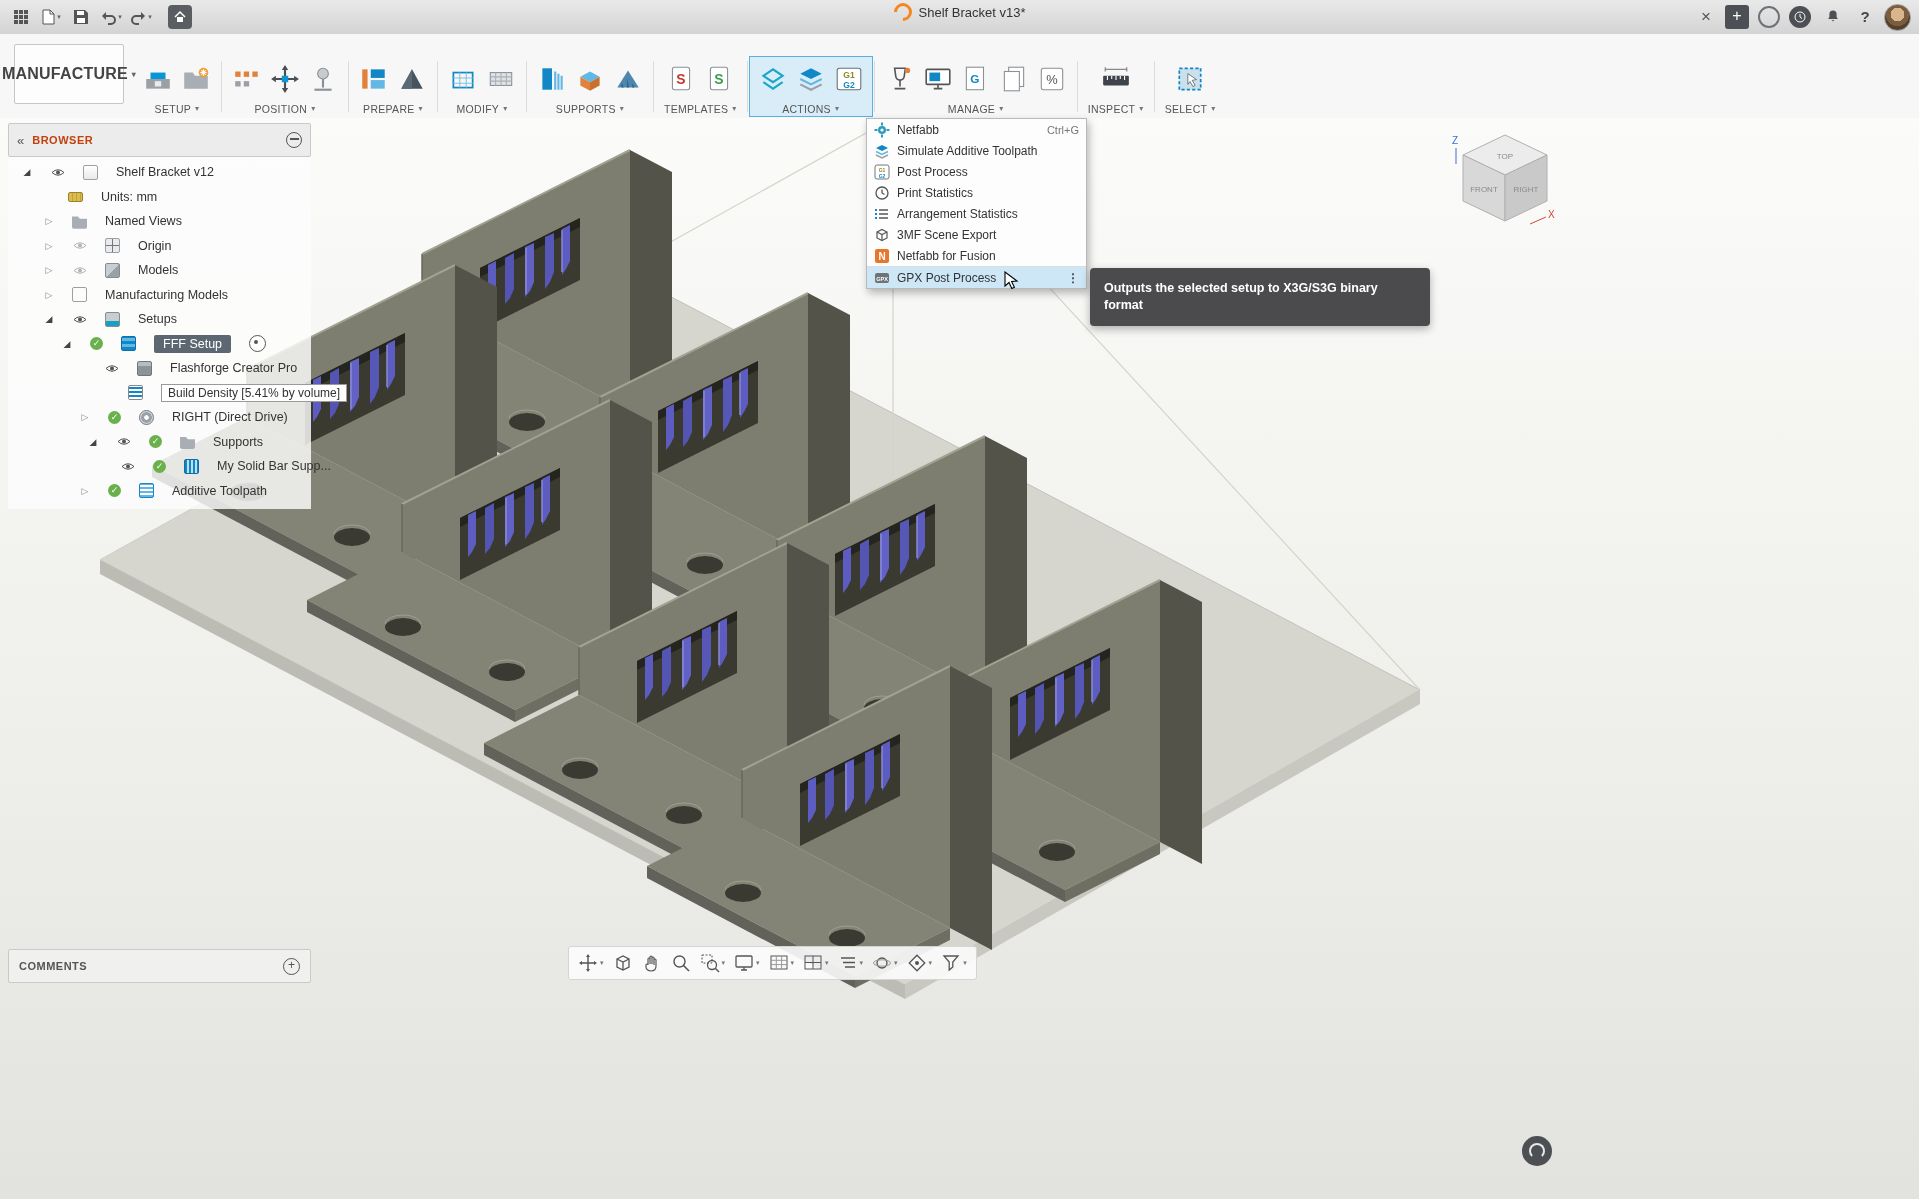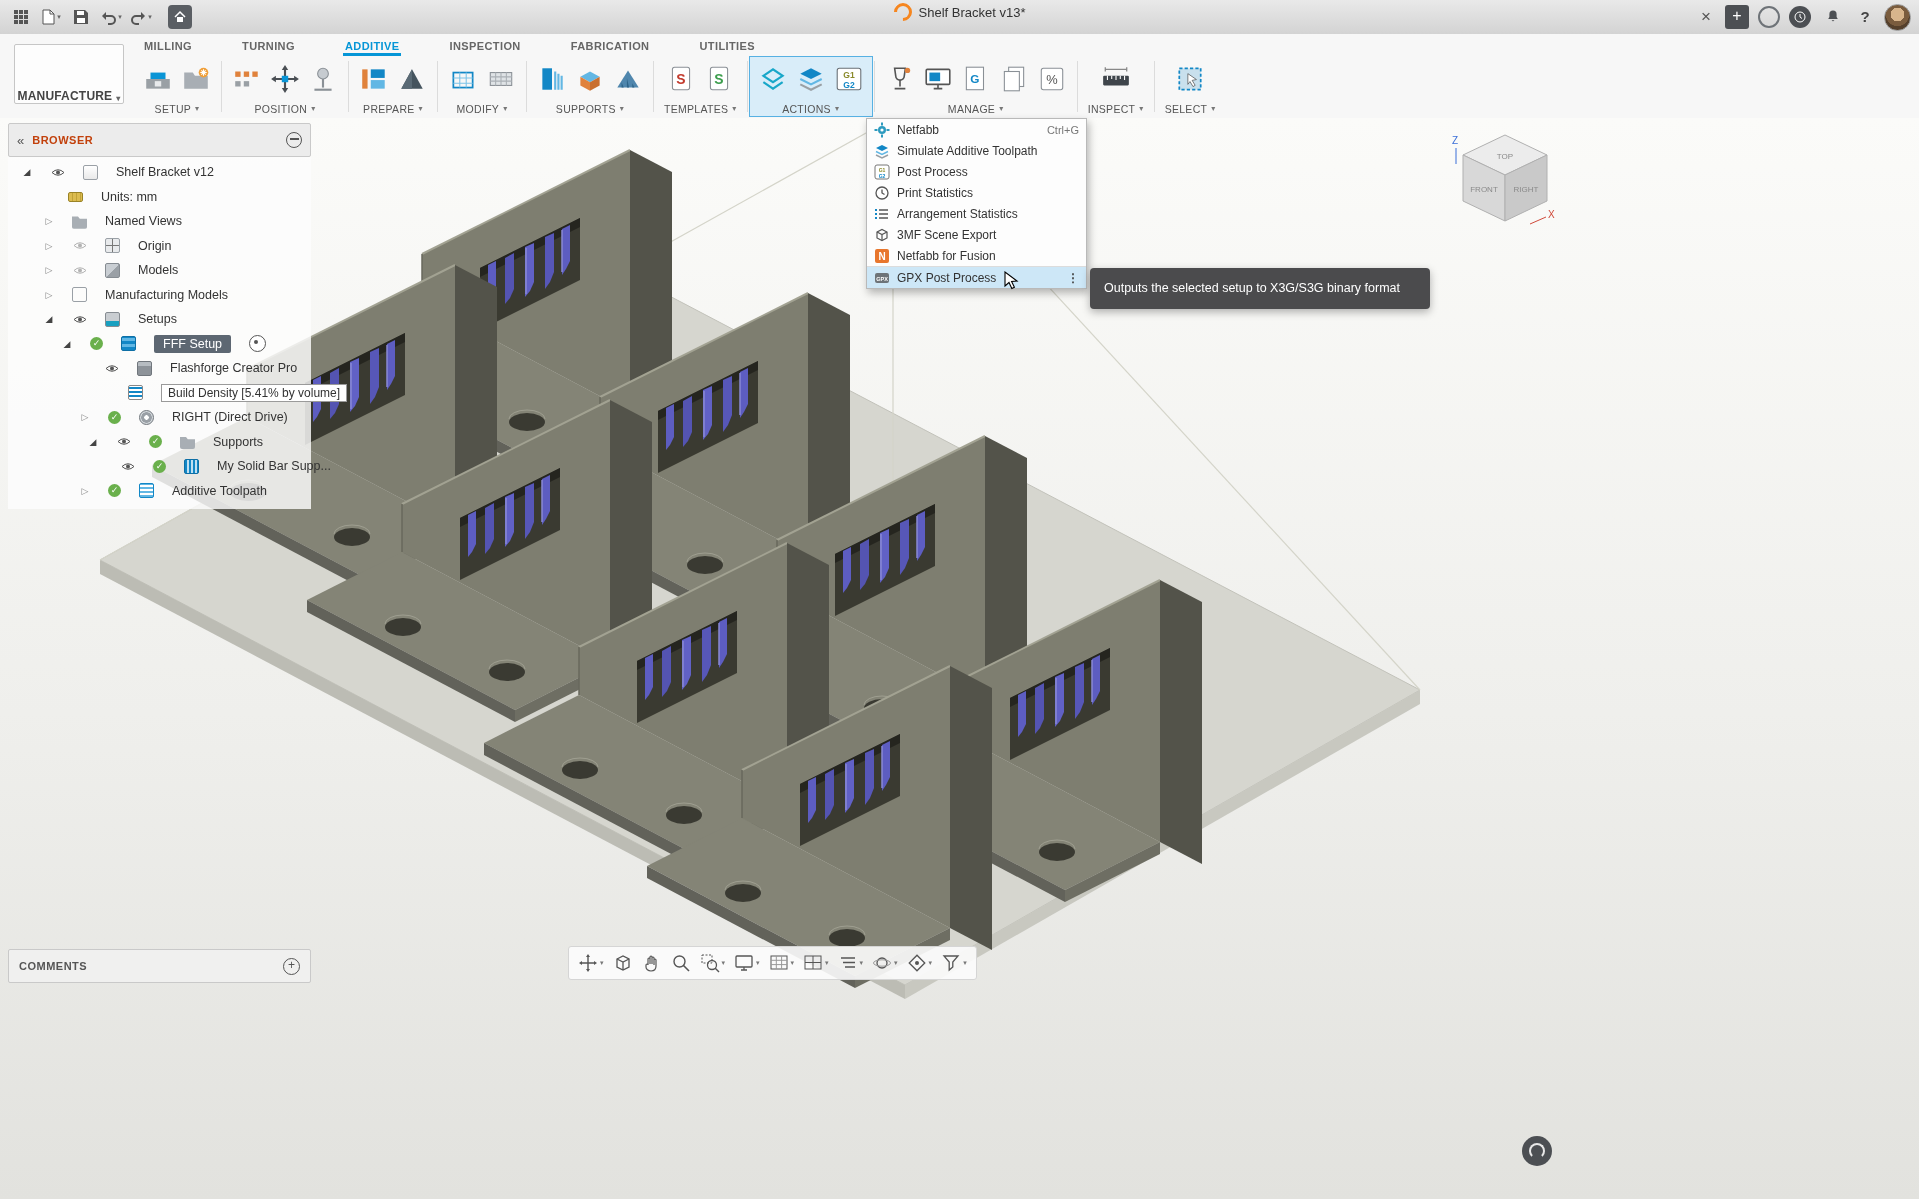--- a/index.html
+++ b/index.html
@@ -21,22 +21,22 @@
   .tb-right{position:absolute;right:8px;top:0;height:34px;display:flex;align-items:center;gap:9px}
   .close-x{font-size:17px;color:#555;width:20px;text-align:center}
   .plus-tile{width:24px;height:24px;background:#4c4f53;border-radius:3px;color:#fff;font-size:16px;line-height:22px;text-align:center}
   .darkcirc{width:22px;height:22px;background:#4c4f53;border-radius:50%;display:flex;align-items:center;justify-content:center}
   .help-q{width:20px;height:20px;border-radius:50%;color:#444;font-size:15px;font-weight:bold;text-align:center;line-height:20px}
   .avatar{width:25px;height:25px;border-radius:50%;border:1px solid #9a9a9a;
     background:radial-gradient(circle at 50% 38%,#d8b58c 34%,#7a5c3e 35% 58%,#55402c 59%)}
   
   .ribbon{position:absolute;top:34px;left:0;width:100%;height:84px;background:#f7f7f7;border-bottom:1px solid #cfcfcf}
   .workspace{position:absolute;left:14px;top:10px;width:108px;height:58px;background:#fdfdfd;
-    border:1px solid #c6c6c6;border-radius:2px;display:flex;align-items:flex-end;justify-content:center;
-    font-size:12px;font-weight:bold;color:#444;letter-spacing:.2px}
+    border:1px solid #c6c6c6;border-radius:2px;display:flex;align-items:center;justify-content:center;
+    font-size:16px;font-weight:bold;color:#444;letter-spacing:.2px}
   .workspace::after{content:"▾";font-size:8px;margin-left:4px;color:#666}
   .tabs{position:absolute;left:142px;top:0;height:22px;display:flex;gap:46px;align-items:flex-end}
   .tab{font-size:11px;font-weight:bold;color:#666;letter-spacing:.4px;padding:3px 2px 4px 2px}
   .tab.active{color:#0696d7;border-bottom:3px solid #0696d7;padding-bottom:1px}
   .grouprow{position:absolute;left:134px;top:22px;right:4px;height:61px;display:flex;align-items:stretch}
   .group{display:flex;flex-direction:column;align-items:center;padding:2px 9px 0 9px}
   .group.active{background:#d9edf9;box-shadow:inset 0 0 0 1px #57b1e3}
   .gicons{flex:1;display:flex;align-items:center;gap:8px}
   .tbtn{display:flex;align-items:center;justify-content:center}
   .gcap{height:17px;display:flex;align-items:center;font-size:10.5px;color:#555;letter-spacing:.3px}
@@ -52,21 +52,21 @@
   .mi{display:flex;align-items:center;height:21px;padding:0 7px;color:#333}
   .mi .mic{width:16px;height:16px;margin-right:7px;flex:0 0 auto}
   .mi .mil{white-space:nowrap}
   .mi .mis{margin-left:auto;color:#777;font-size:11px}
   .mi.divtop{border-top:1px solid #dcdcdc}
   .mi.hl{background:#cde7f7}
   .midots{margin-left:auto;color:#444;font-weight:bold}
   .midots::after{content:"⋮"}
   
   .tooltip{position:absolute;left:1090px;top:268px;width:312px;background:#4b4b4d;color:#fff;
-    font-size:12.5px;font-weight:normal;line-height:1.35;padding:12px 14px;border-radius:4px;
+    font-size:12.5px;font-weight:bold;line-height:1.35;padding:12px 14px;border-radius:4px;
     box-shadow:0 3px 8px rgba(0,0,0,.3);z-index:40}
   
   .cursor{position:absolute;left:1004px;top:271px;z-index:50}
   
   .browser{position:absolute;left:8px;top:123px;width:303px;z-index:20;font-size:12.5px}
   .bheader{height:24px;background:rgba(235,235,235,.95);border:1px solid #c9c9c9;border-radius:2px;
     display:flex;align-items:center;padding:4px 8px;color:#c2410c}
   .bh-collapse::before{content:"«";color:#555;font-size:13px}
   .bh-title{margin-left:8px;font-size:11px;font-weight:bold;letter-spacing:.5px}
   .bh-min{margin-left:auto;width:14px;height:14px;border:1.5px solid #555;border-radius:50%;position:relative}
@@ -197,28 +197,20 @@
     <span class="help-q">?</span>
     <span class="avatar"></span>
   </div>
 </div>
 
 <div class="ribbon">
   <div class="workspace">
     <span>MANUFACTURE</span>
   </div>
 
-  <div class="tabs">
-    <div class="tab"><span>MILLING</span></div>
-    <div class="tab"><span>TURNING</span></div>
-    <div class="tab active"><span>ADDITIVE</span></div>
-    <div class="tab"><span>INSPECTION</span></div>
-    <div class="tab"><span>FABRICATION</span></div>
-    <div class="tab"><span>UTILITIES</span></div>
-  </div>
 
   <div class="grouprow">
 
     <div class="group">
       <div class="gicons">
         <span class="tbtn">
           <svg width="30" height="30" viewBox="0 0 28 28">
               <rect x="3" y="14" width="22" height="9" fill="#9aa0a5"></rect>
               <rect x="7" y="8" width="14" height="6" fill="#0a95d6"></rect>
               <rect x="11" y="16" width="6" height="5" fill="#e8eaec"></rect>

